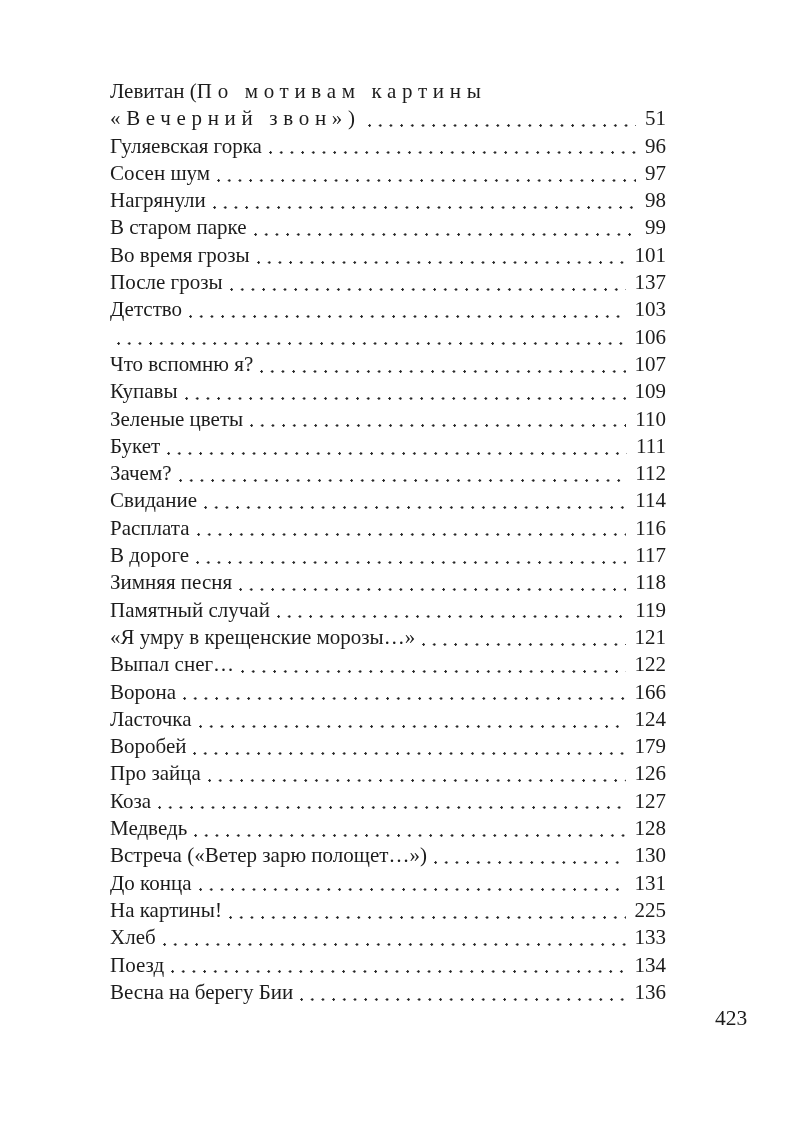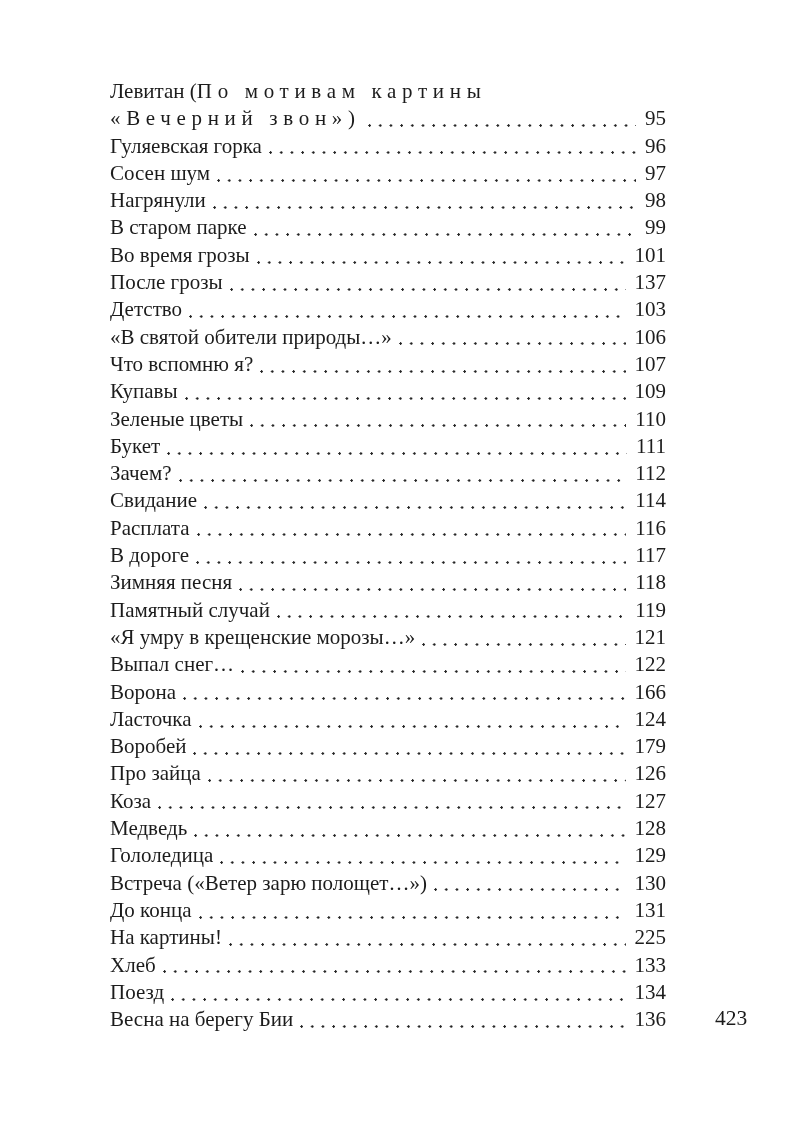--- a/index.html
+++ b/index.html
@@ -56,21 +56,21 @@
 <body>
 
 <div class="page" style="background: rgb(255, 255, 255); color: rgb(28, 28, 28); margin-left: 13px;">
   <div class="toc" id="toc">
       <div class="toc-row">
         <span class="toc-title">Левитан (<span class="spaced">По мотивам картины</span></span>
       </div>
       <div class="toc-row">
         <span class="toc-title"><span class="spaced">«Вечерний звон»)</span></span>
         <span class="dot-leader"></span>
-        <span class="toc-page">95</span>
+        <span class="toc-page">51</span>
       </div>
       <div class="toc-row">
         <span class="toc-title">Гуляевская горка</span>
         <span class="dot-leader"></span>
         <span class="toc-page">96</span>
       </div>
       <div class="toc-row">
         <span class="toc-title">Сосен шум</span>
         <span class="dot-leader"></span>
         <span class="toc-page">97</span>
@@ -94,21 +94,20 @@
         <span class="toc-title">После грозы</span>
         <span class="dot-leader"></span>
         <span class="toc-page">137</span>
       </div>
       <div class="toc-row">
         <span class="toc-title">Детство</span>
         <span class="dot-leader"></span>
         <span class="toc-page">103</span>
       </div>
       <div class="toc-row">
-        <span class="toc-title">«В святой обители природы…»</span>
         <span class="dot-leader"></span>
         <span class="toc-page">106</span>
       </div>
       <div class="toc-row">
         <span class="toc-title">Что вспомню я?</span>
         <span class="dot-leader"></span>
         <span class="toc-page">107</span>
       </div>
       <div class="toc-row">
         <span class="toc-title">Купавы</span>
@@ -187,25 +186,20 @@
       </div>
       <div class="toc-row">
         <span class="toc-title">Коза</span>
         <span class="dot-leader"></span>
         <span class="toc-page">127</span>
       </div>
       <div class="toc-row">
         <span class="toc-title">Медведь</span>
         <span class="dot-leader"></span>
         <span class="toc-page">128</span>
-      </div>
-      <div class="toc-row">
-        <span class="toc-title">Гололедица</span>
-        <span class="dot-leader"></span>
-        <span class="toc-page">129</span>
       </div>
       <div class="toc-row">
         <span class="toc-title">Встреча («Ветер зарю полощет…»)</span>
         <span class="dot-leader"></span>
         <span class="toc-page">130</span>
       </div>
       <div class="toc-row">
         <span class="toc-title">До конца</span>
         <span class="dot-leader"></span>
         <span class="toc-page">131</span>

